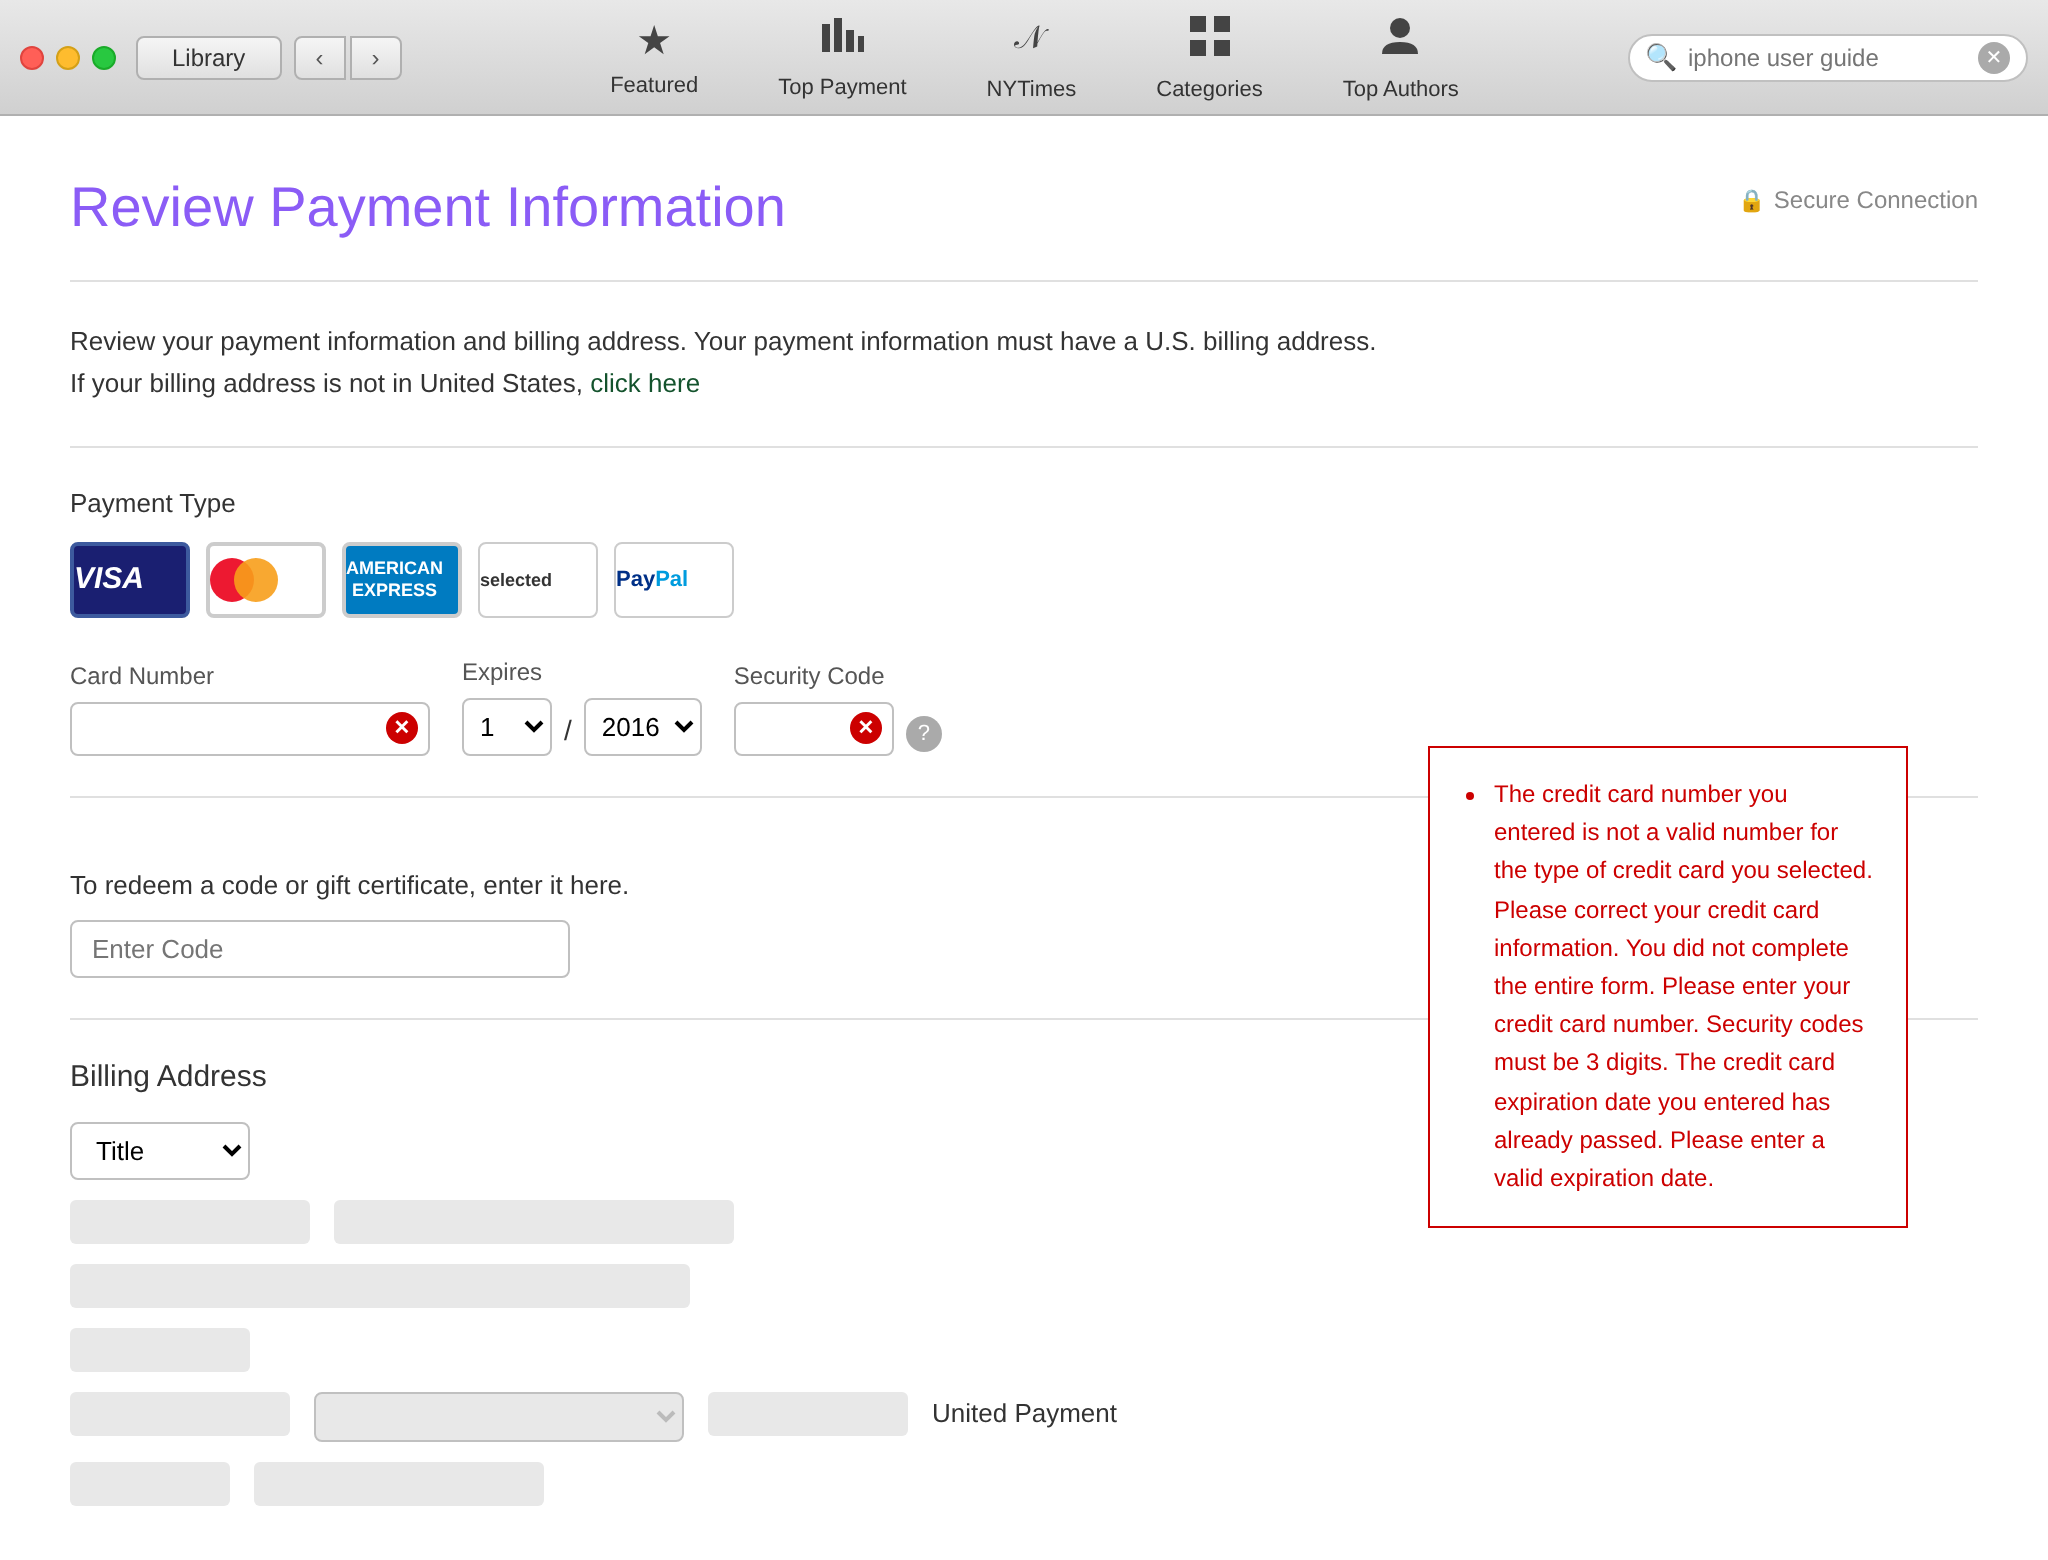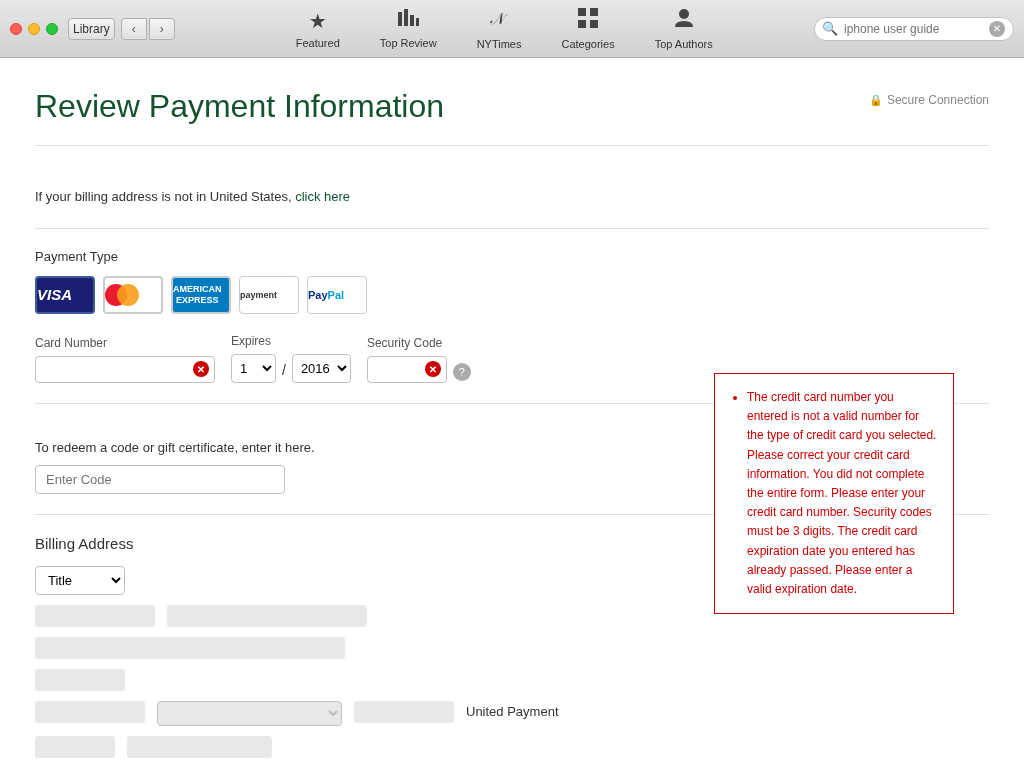--- a/index.html
+++ b/index.html
@@ -33,21 +33,21 @@
       cursor: pointer;
     }
     .tl-close { background: #ff5f57; border: 1px solid #e0443e; }
     .tl-minimize { background: #febc2e; border: 1px solid #d4a017; }
     .tl-maximize { background: #28c840; border: 1px solid #1aab29; }
 
     .library-btn {
       background: linear-gradient(to bottom, #f5f5f5, #e0e0e0);
       border: 1px solid #b0b0b0;
       border-radius: 4px;
-      padding: 3px 4px;
+      padding: 3px 17px;
       font-size: 12px;
       color: #333;
       cursor: pointer;
       margin-right: 6px;
     }
     .nav-arrows {
       display: flex;
       gap: 2px;
       margin-right: 20px;
     }
@@ -124,23 +124,23 @@
 
     
     .main-content {
       background: white;
       height: calc(780px - 58px);
       overflow-y: auto;
       padding: 30px 35px;
     }
 
     .page-title {
-      font-size: 32px;
+      font-size: 28px;
       font-weight: 400;
-      color: #14532d;
+      color: #8b5cf6;
       margin-bottom: 8px;
     }
     .secure-connection {
       float: right;
       font-size: 12px;
       color: #888;
       display: flex;
       align-items: center;
       gap: 4px;
       margin-top: 5px;
@@ -459,21 +459,21 @@
     </div>
     <div class="nav-tab">
       <span class="tab-icon">
         <svg width="22" height="20" viewBox="0 0 22 20">
           <rect x="1" y="4" width="4" height="14" fill="#444"></rect>
           <rect x="7" y="1" width="4" height="17" fill="#444"></rect>
           <rect x="13" y="7" width="4" height="11" fill="#444"></rect>
           <rect x="19" y="10" width="4" height="8" fill="#444"></rect>
         </svg>
       </span>
-      <span class="tab-label">Top Review</span>
+      <span class="tab-label">Top Payment</span>
     </div>
     <div class="nav-tab">
       <span class="tab-icon">
         <svg width="22" height="22" viewBox="0 0 22 22">
           <text x="2" y="17" font-size="16" font-family="serif" fill="#444">𝒩</text>
         </svg>
       </span>
       <span class="tab-label">NYTimes</span>
     </div>
     <div class="nav-tab">
@@ -509,21 +509,21 @@
 
     <div class="title-row">
       <h1 class="page-title">Review Payment Information</h1>
       <div class="secure-connection">
         <span class="lock-icon">🔒</span>
         <span>Secure Connection</span>
       </div>
     </div>
 
     <p class="info-text">
-      <br>
+      <span>Review your payment information and billing address. Your payment information must have a U.S. billing address.</span><br>
       <span>If your billing address is not in United States,</span>
       <a href="#">click here</a>
     </p>
 
     <hr class="section-divider">
 
     <div class="payment-section">
       <div class="section-label">Payment Type</div>
       <div class="payment-cards">
 
@@ -537,21 +537,21 @@
             <div class="mc-circle2"></div>
           </div>
         </div>
 
         <div class="card-option card-amex">
           <span style="font-size:9px;font-weight:bold;color:white;text-align:center;line-height:1.2;">AMERICAN<br>EXPRESS</span>
         </div>
 
         <div class="card-option card-discover">
           <span style="font-size:9px;font-weight:bold;">
-            <span style="color:#333;">payment</span>
+            <span style="color:#333;">selected</span>
           </span>
         </div>
 
         <div class="card-option card-paypal">
           <span style="font-size:11px;font-weight:bold;">
             <span style="color:#003087;">Pay</span><span class="pp-p" style="color:#009cde;">Pal</span>
           </span>
         </div>
       </div>
 

